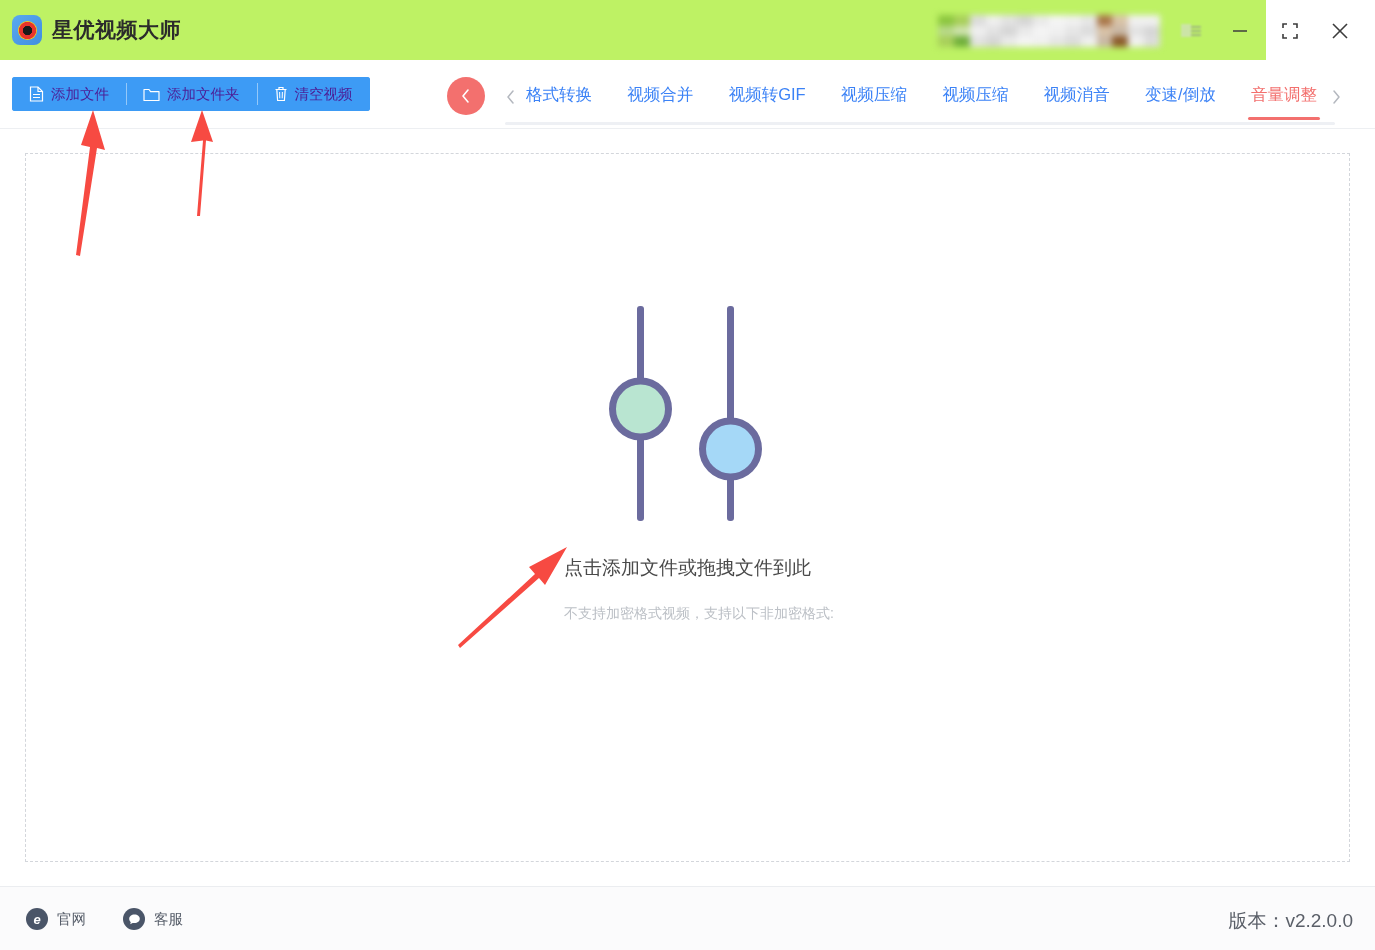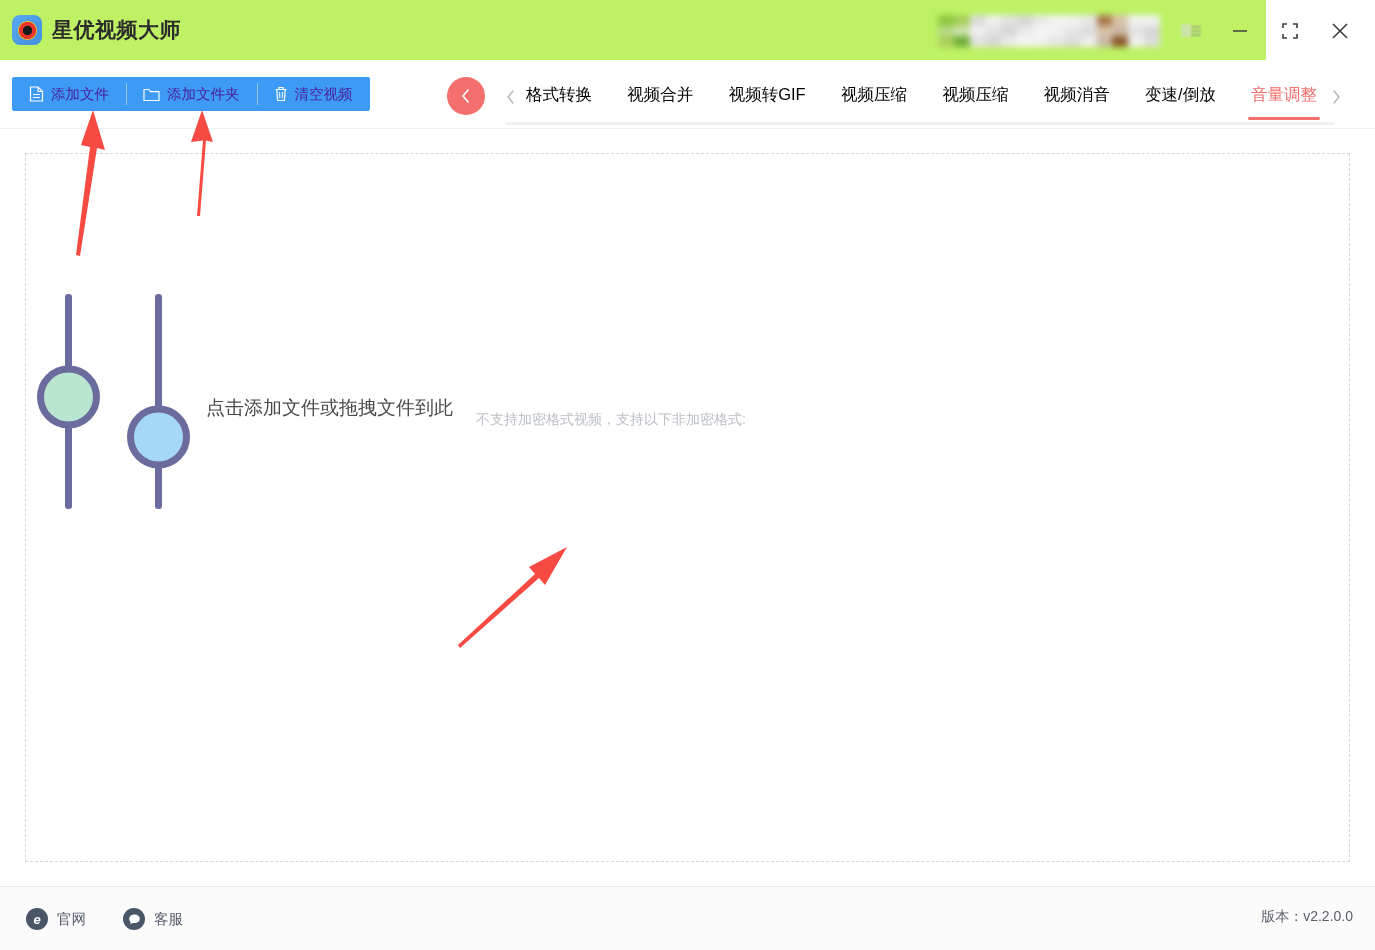--- a/index.html
+++ b/index.html
@@ -161,21 +161,21 @@
     position: absolute;
     left: 78px; top: 6px;
     width: 797px;
     height: 48px;
     display: flex;
     align-items: center;
     justify-content: space-between;
   }
   .tab {
     font-size: 16.5px;
-    color: #000000;
+    color: #3b82f6;
     cursor: pointer;
     position: relative;
     padding: 8px 3px 14px 3px;
     white-space: nowrap;
   }
   .tab.active { color: #f3706e; text-align: center; }
   .tab.active::after {
     content: "";
     position: absolute;
     left: 0; right: 0;
@@ -198,22 +198,23 @@
     left: 25px; top: 153px;
     width: 1325px; height: 709px;
     border: 1px dashed #d3d6db;
     box-sizing: border-box;
     background: #ffffff;
     cursor: pointer;
   }
   .dz-inner {
     position: absolute;
     left: 0; right: 0;
-    top: 140px;
-    display: flex;
+    top: 152px;
+    display: flex;
+    flex-direction: column;
     align-items: center;
   }
   .slider-illo { margin-bottom: 30px; }
   .dz-main {
     font-size: 19px;
     color: #4a4a4a;
     margin-bottom: 22px;
   }
   .dz-sub {
     font-size: 14px;
@@ -257,21 +258,21 @@
     justify-content: center;
     color: #ffffff;
     font-size: 13px;
     font-style: italic;
     font-weight: bold;
     flex: none;
   }
   .version {
     position: absolute;
     right: 22px; top: 21px;
-    font-size: 14px;
+    font-size: 19px;
     color: #5a5f68;
   }
 
   
   .annot {
     position: absolute;
     pointer-events: none;
   }
 </style>
 </head>

